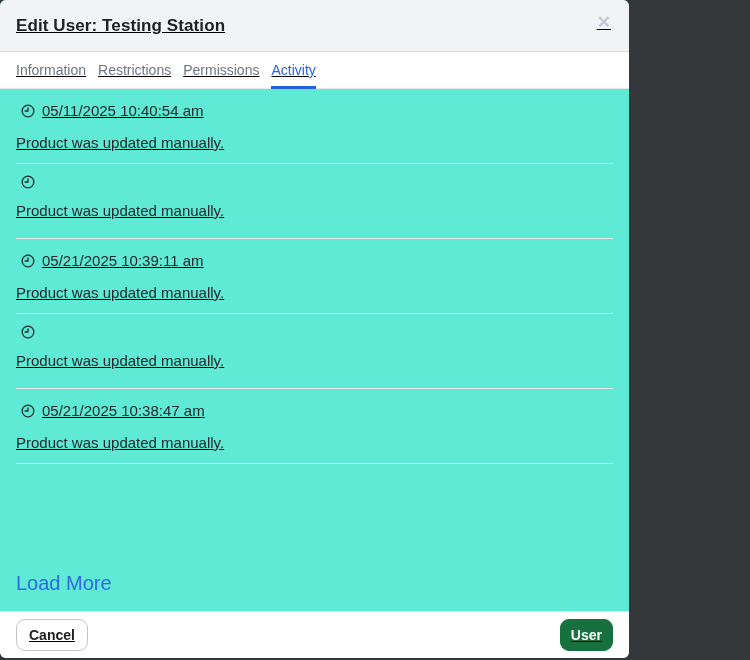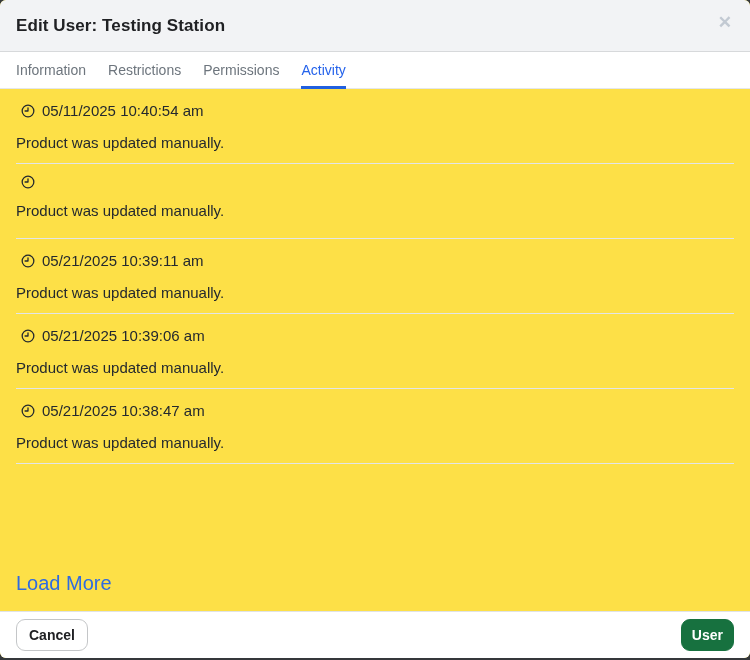--- a/index.html
+++ b/index.html
@@ -3,28 +3,29 @@
 <meta charset="utf-8">
 <style>
   html, body {
     margin: 0;
     padding: 0;
     background: #35383b;
     font-family: "Liberation Sans", sans-serif;
     -webkit-font-smoothing: antialiased;
   }
   .modal {
-    width: 750px;
+    width: 629px;
     height: 658px;
-    background: #fde047;
+    background: #5eead4;
     border-radius: 6px;
     overflow: hidden;
     display: flex;
     flex-direction: column;
     box-sizing: border-box;
+    text-decoration: underline;
   }
   
   .modal-header {
     background: #f2f3f5;
     border-bottom: 1px solid #d7d9db;
     height: 52px;
     box-sizing: border-box;
     display: flex;
     align-items: center;
     justify-content: space-between;
@@ -47,21 +48,21 @@
     padding: 2px;
     margin-top: -6px;
   }
   
   .tab-bar {
     height: 37px;
     box-sizing: border-box;
     border-bottom: 1px solid #e4e7eb;
     display: flex;
     align-items: stretch;
-    gap: 22px;
+    gap: 12px;
     padding: 0 16px;
     flex: 0 0 auto;
     background: #ffffff;
   }
   .tab {
     display: flex;
     align-items: center;
     font-size: 14px;
     color: #6d757d;
     cursor: pointer;
@@ -207,21 +208,20 @@
       </div>
       <div class="entry-message">Product was updated manually.</div>
     </div>
 
     <div class="entry">
       <div class="entry-time">
         <svg class="clock-icon" viewBox="0 0 24 24" fill="none" stroke="#24292e" stroke-width="2.2" stroke-linecap="round" stroke-linejoin="round">
             <circle cx="12" cy="12" r="10"></circle>
             <polyline points="12 6.5 12 12 7 12"></polyline>
           </svg>
-        <span>05/21/2025 10:39:06 am</span>
       </div>
       <div class="entry-message">Product was updated manually.</div>
     </div>
 
     <div class="entry">
       <div class="entry-time">
         <svg class="clock-icon" viewBox="0 0 24 24" fill="none" stroke="#24292e" stroke-width="2.2" stroke-linecap="round" stroke-linejoin="round">
             <circle cx="12" cy="12" r="10"></circle>
             <polyline points="12 6.5 12 12 7 12"></polyline>
           </svg>

